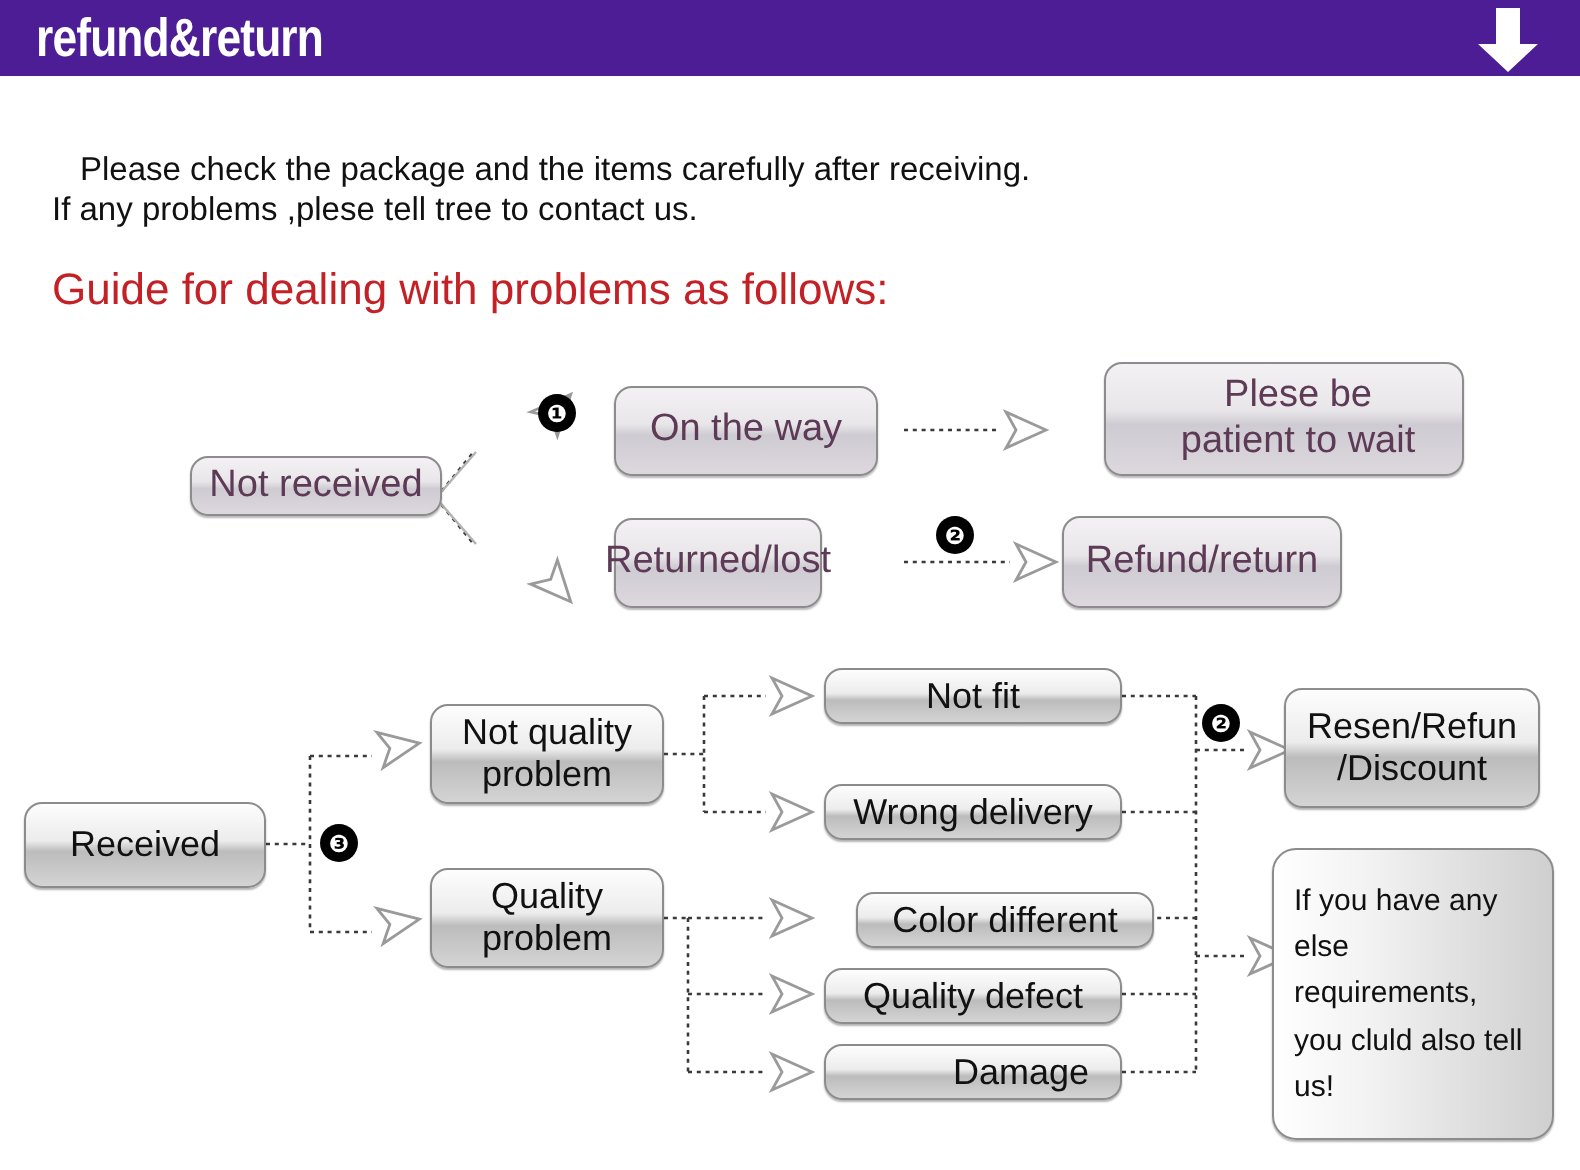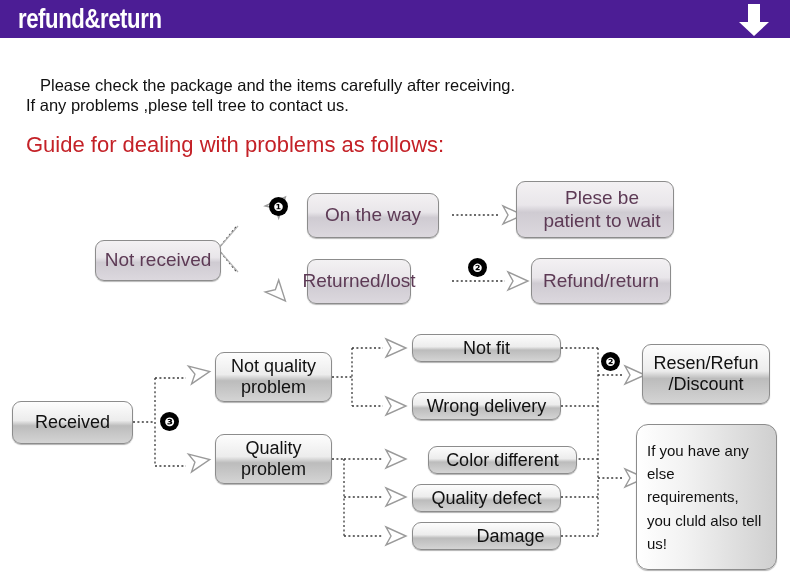--- a/index.html
+++ b/index.html
@@ -130,27 +130,27 @@
   <path d="M598,375 L622,375" stroke="#3a3a3a" stroke-width="1.3" stroke-dasharray="2,2.4" fill="none"></path>
   <path d="M598,478 L622,478" stroke="#3a3a3a" stroke-width="1.3" stroke-dasharray="2,2.4" fill="none"></path>
   <g transform="translate(625,375)">
       <use href="#ah"></use>
     </g>
   <g transform="translate(625,478)">
       <use href="#ah"></use>
     </g>
 </svg>
 
-<div class="node purple" style="left:95px;top:240px;width:126px;height:41px;">Not received</div>
+<div class="node purple" style="left:95px;top:228px;width:126px;height:30px;">Not received</div>
 
 <div class="node purple" style="left:307px;top:193px;width:132px;height:45px;">On the way</div>
 
 <div class="node purple" style="left:307px;top:259px;width:104px;height:45px;">Returned/lost</div>
 
-<div class="node purple" style="left:516px;top:181px;width:158px;height:57px;white-space:pre-line;padding-left:14px;">Plese be
+<div class="node purple" style="left:552px;top:181px;width:180px;height:57px;white-space:pre-line;padding-left:14px;">Plese be
 patient to wait</div>
 
 <div class="node purple" style="left:531px;top:258px;width:140px;height:46px;">Refund/return</div>
 
 <div class="badge" style="left:269px;top:197px;">❶</div>
 <div class="badge" style="left:468px;top:258px;">❷</div>
 
 <div class="node dark" style="left:12px;top:401px;width:121px;height:43px;">Received</div>
 
 <div class="node dark" style="left:215px;top:352px;width:117px;height:50px;white-space:pre-line;">Not quality

